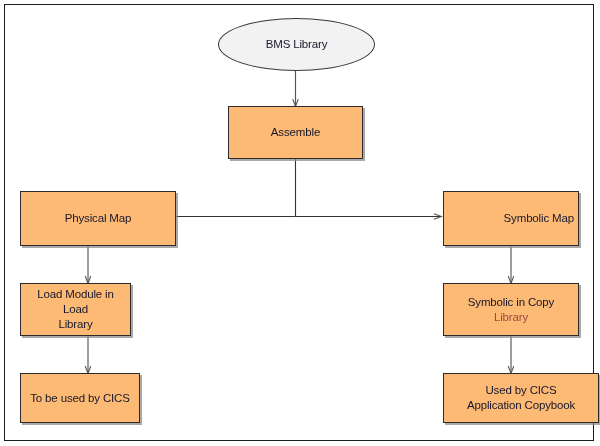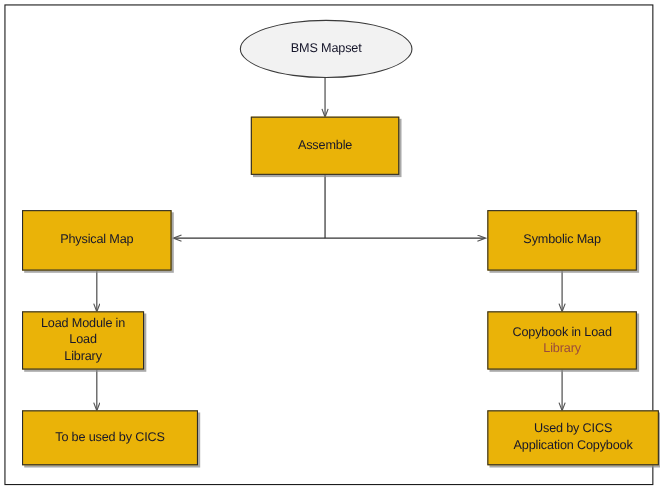--- a/index.html
+++ b/index.html
@@ -24,21 +24,21 @@
     top: 4px;
     width: 590px;
     height: 437px;
     border: 1.6px solid #1c1c1c;
     box-sizing: border-box;
     background: #ffffff;
   }
   .node {
     position: absolute;
     box-sizing: border-box;
-    background: #eab308;
+    background: #fdba74;
     border: 1.4px solid #2b2b2b;
     display: flex;
     align-items: center;
     justify-content: center;
     text-align: center;
     color: #17172b;
     font-size: 11.5px;
     line-height: 15px;
     letter-spacing: -0.15px;
     box-shadow: 2px 2px 0 0 rgba(140,140,140,0.75);
@@ -99,50 +99,50 @@
     <line x1="88" y1="246" x2="88" y2="283" stroke="#555" stroke-width="1.15" marker-end="url(#ah)"></line>
 
     <line x1="511" y1="246" x2="511" y2="283" stroke="#555" stroke-width="1.15" marker-end="url(#ah)"></line>
 
     <line x1="88" y1="336" x2="88" y2="373" stroke="#555" stroke-width="1.15" marker-end="url(#ah)"></line>
 
     <line x1="511" y1="336" x2="511" y2="373" stroke="#555" stroke-width="1.15" marker-end="url(#ah)"></line>
   </svg>
 
   <div class="ellipse" style="left:218px; top:18px; width:157px; height:53px;">
-    <span class="lbl">BMS Mapset</span>
+    <span class="lbl">BMS Library</span>
   </div>
 
   <div class="node" style="left:228px; top:106px; width:135px; height:53px;">
     <span class="lbl">Assemble</span>
   </div>
 
-  <div class="node" style="left:20px; top:191px; width:136px; height:55px;">
+  <div class="node" style="left:20px; top:191px; width:156px; height:55px;">
     <span class="lbl">Physical Map</span>
   </div>
 
-  <div class="node" style="left:443px; top:191px; width:136px; height:55px;">
+  <div class="node" style="left:443px; top:191px; width:136px; height:55px;justify-content:flex-end;">
     <span class="lbl">Symbolic Map</span>
   </div>
 
   <div class="node" style="left:20px; top:283px; width:111px; height:53px;">
     <span class="lbl">
       <span>Load Module in Load</span><br>
       <span>Library</span>
     </span>
   </div>
 
   <div class="node" style="left:443px; top:283px; width:136px; height:53px;">
     <span class="lbl">
-      <span>Copybook in Load</span><br>
+      <span>Symbolic in Copy</span><br>
       <span class="accent">Library</span>
     </span>
   </div>
 
-  <div class="node" style="left:20px; top:373px; width:160px; height:50px;">
+  <div class="node" style="left:20px; top:373px; width:120px; height:50px;">
     <span class="lbl">To be used by CICS</span>
   </div>
 
   <div class="node" style="left:443px; top:373px; width:156px; height:50px;text-align:center;">
     <span class="lbl">
       <span>Used by CICS</span><br>
       <span>Application Copybook</span>
     </span>
   </div>
 

